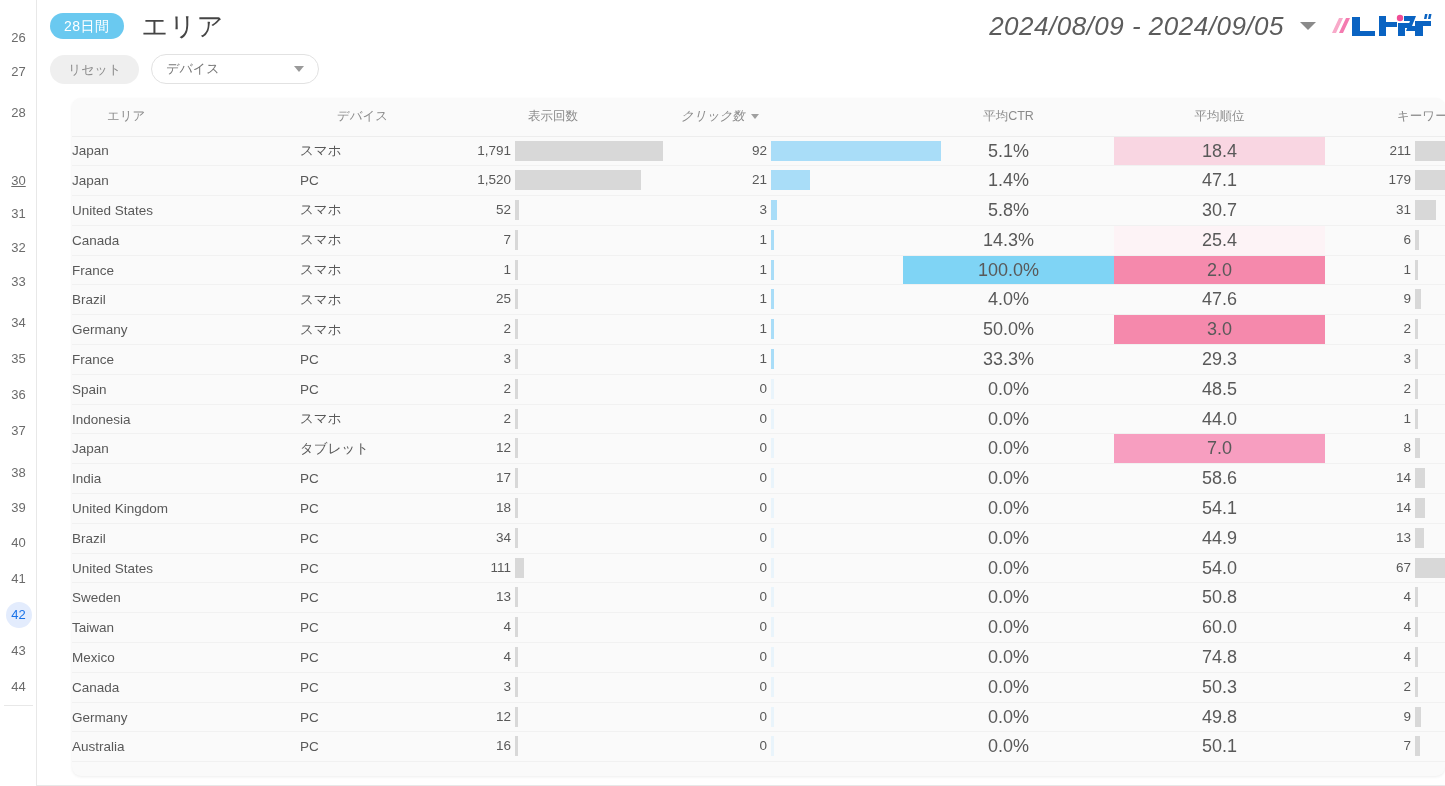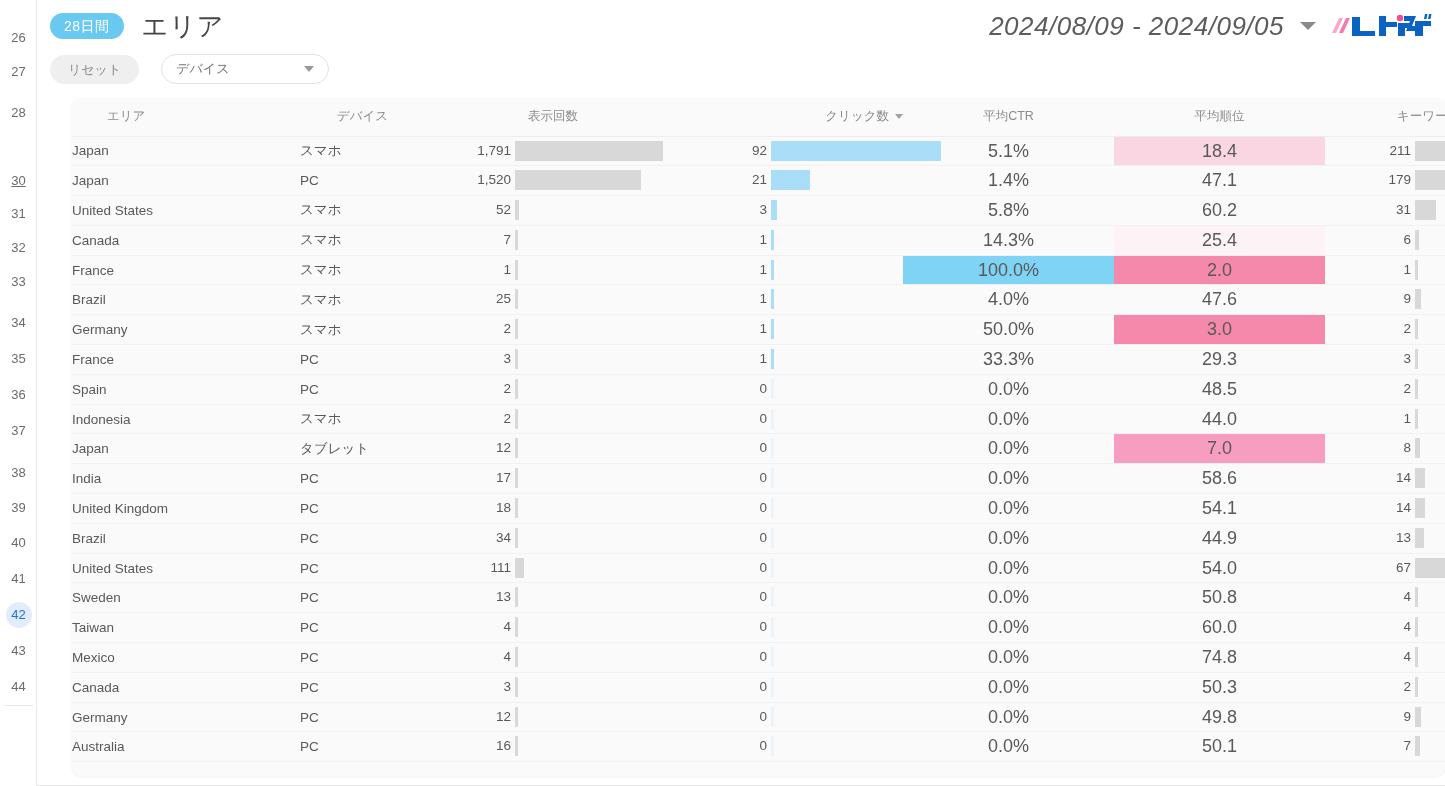--- a/index.html
+++ b/index.html
@@ -123,21 +123,21 @@
   }
   .logo svg { display: block; }
 
   
   .filterbar {
     position: absolute;
     left: 13px; top: 52px;
     height: 34px;
     display: flex;
     align-items: center;
-    gap: 22px;
+    gap: 12px;
   }
   .btn-reset {
     background: #efefef;
     color: #8d8d8d;
     border: none;
     border-radius: 17px;
     font-size: 13px;
     padding: 8px 18px;
     line-height: 1;
     cursor: pointer;
@@ -207,21 +207,21 @@
   col.c-device { width: 125px; }
   col.c-imp    { width: 256px; }
   col.c-clk    { width: 222px; }
   col.c-ctr    { width: 211px; }
   col.c-pos    { width: 211px; }
   col.c-kw     { width: 220px; }
 
   .th-area   { text-align: left; padding-left: 35px !important; }
   .th-device { text-align: center; }
   .th-center { text-align: center; }
-  .th-sort   { text-align: right; }
+  .th-sort   { text-align: left; font-style: italic; }
   .sort-caret {
     display: inline-block;
     margin-left: 6px;
     width: 0; height: 0;
     vertical-align: middle;
     border-left: 4px solid transparent;
     border-right: 4px solid transparent;
     border-top: 5px solid #a0a0a0;
   }
 
@@ -490,21 +490,21 @@
                   <span class="num">3</span>
                   <div class="bartrack">
                     <div class="bar bar-blue" style="width: 5.54348px;"></div>
                   </div>
                 </div>
               </td>
               <td>
                 <div class="heatcell"><div class="fill"></div><span class="val">5.8%</span></div>
               </td>
               <td>
-                <div class="heatcell"><div class="fill"></div><span class="val">60.2</span></div>
+                <div class="heatcell"><div class="fill"></div><span class="val">30.7</span></div>
               </td>
               <td>
                 <div class="barcell">
                   <span class="num">31</span>
                   <div class="bartrack">
                     <div class="bar bar-gray" style="width: 21.3033px;"></div>
                   </div>
                 </div>
               </td>
             </tr>

